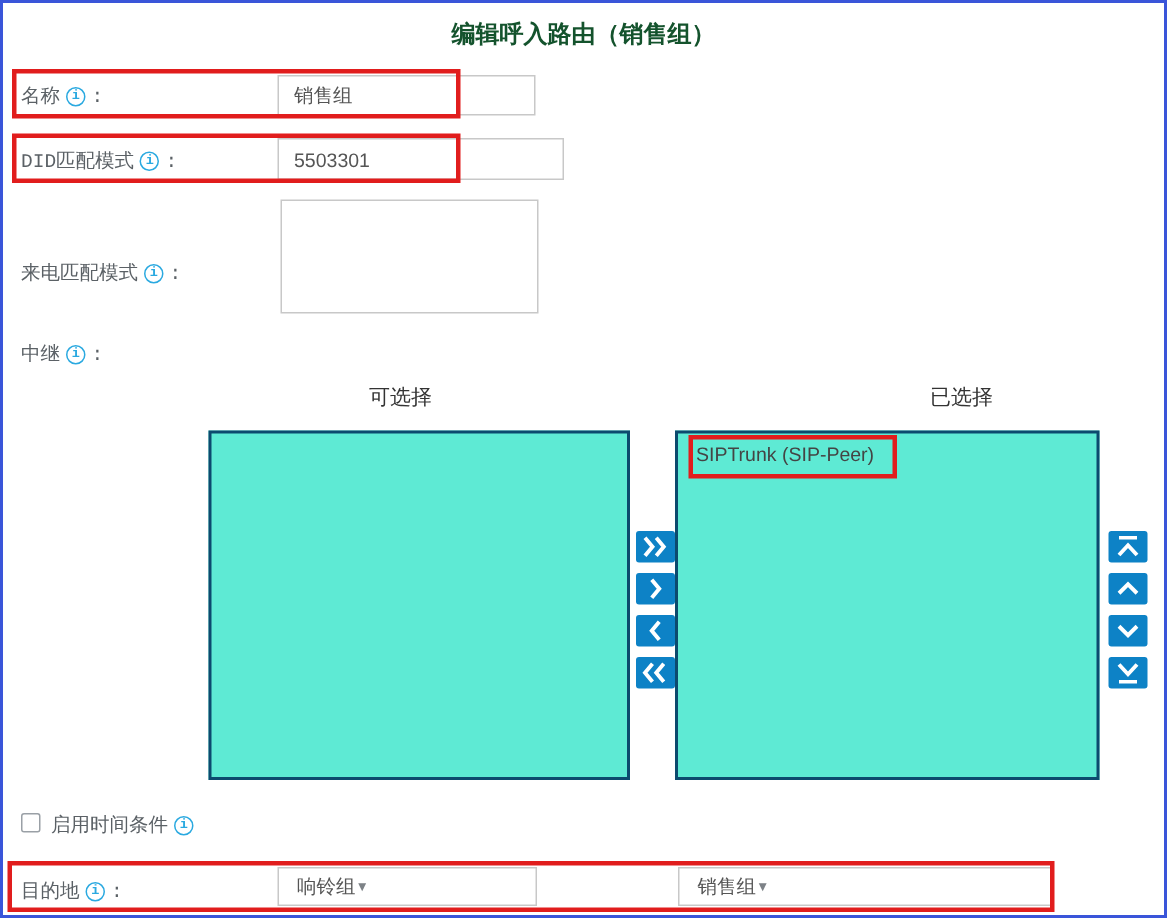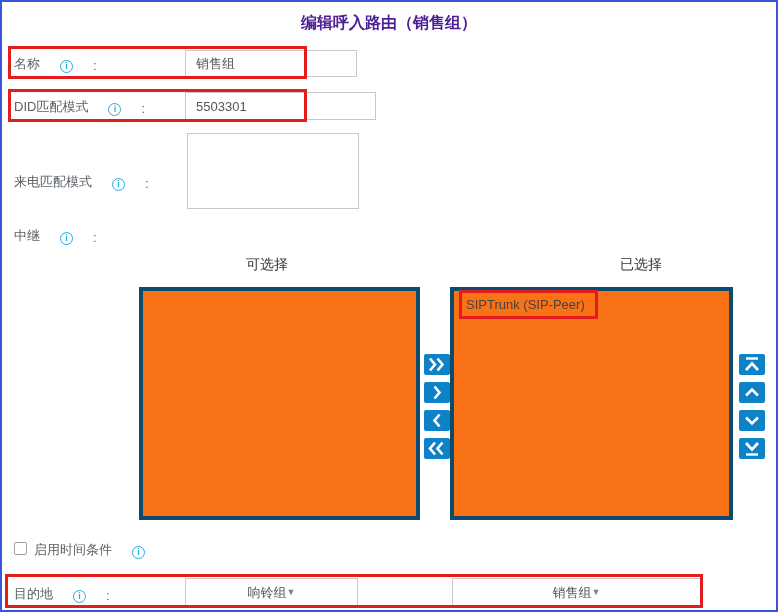--- a/index.html
+++ b/index.html
@@ -4,58 +4,58 @@
 <style>
   html,body { margin:0; padding:0; background:#fff; }
   .page {
     position:relative; width:778px; height:612px; background:#ffffff;
     box-shadow: inset 0 0 0 2px #3a55d9;
     font-family:"Liberation Sans","DejaVu Sans",sans-serif;
     overflow:hidden;
   }
   .title {
     position:absolute; top:13px; left:0; width:100%;
-    text-align:center; font-size:16px; font-weight:bold; color:#4c1d95;
+    text-align:center; font-size:16px; font-weight:bold; color:#14532d;
   }
   .label {
     position:absolute; font-size:13px; color:#5b6166;
-    display:flex; align-items:flex-end; gap:20px; white-space:nowrap;
+    display:flex; align-items:center; gap:4px; white-space:nowrap;font-family:Liberation Mono, monospace;
   }
   .info {
     display:inline-flex; width:13px; height:13px; box-sizing:border-box;
     border:1px solid #2aa9e0; border-radius:50%;
     color:#2aa9e0; font-size:9px; font-weight:bold; font-style:normal;
     align-items:center; justify-content:center; line-height:1;
   }
   .textbox {
     position:absolute; box-sizing:border-box;
     border:1px solid #c8c8c8; background:#fff;
     font-family:inherit; font-size:13px; color:#555; padding:0 10px; outline:none;
   }
   textarea.textbox { resize:none; padding:4px 10px; }
   .hdr {
     position:absolute; font-size:14px; font-weight:normal; color:#333;
     transform:translateX(-50%); white-space:nowrap;
   }
   .listbox {
     position:absolute; box-sizing:border-box;
-    border:4px solid #0c4a6e; background:#f97316;
+    border:2px solid #0c4a6e; background:#5eead4;
   }
   .list-item { padding:6px 12px 4px 12px; font-size:13px; color:#444; cursor:pointer; }
   .btn {
     position:absolute; width:26px; height:21px; background:#0d82c6;
     border-radius:2px; display:flex; align-items:center; justify-content:center;
     cursor:pointer;
   }
   .btn svg { display:block; }
   .dd {
-    position:absolute; box-sizing:border-box; height:29px;
+    position:absolute; box-sizing:border-box; height:14px;
     border:1px solid #c8c8c8; background:#fff;
-    display:flex; align-items:center; justify-content:center;
-    padding:0 12px; font-size:13px; color:#555; cursor:pointer;
+    display:flex; align-items:center; justify-content:flex-start;
+    padding:12px 12px; font-size:13px; color:#555; cursor:pointer;
   }
   .dd .arrow { color:#7d8287; font-size:9px; line-height:1; }
   .checkbox {
     position:absolute; width:13px; height:13px; box-sizing:border-box;
     border:1px solid #9aa0a6; border-radius:2px; background:#fff; cursor:pointer;
   }
   .annotation {
     position:absolute; border:3px solid #e11d1d; box-sizing:border-box;
     pointer-events:none; background:transparent;
   }

